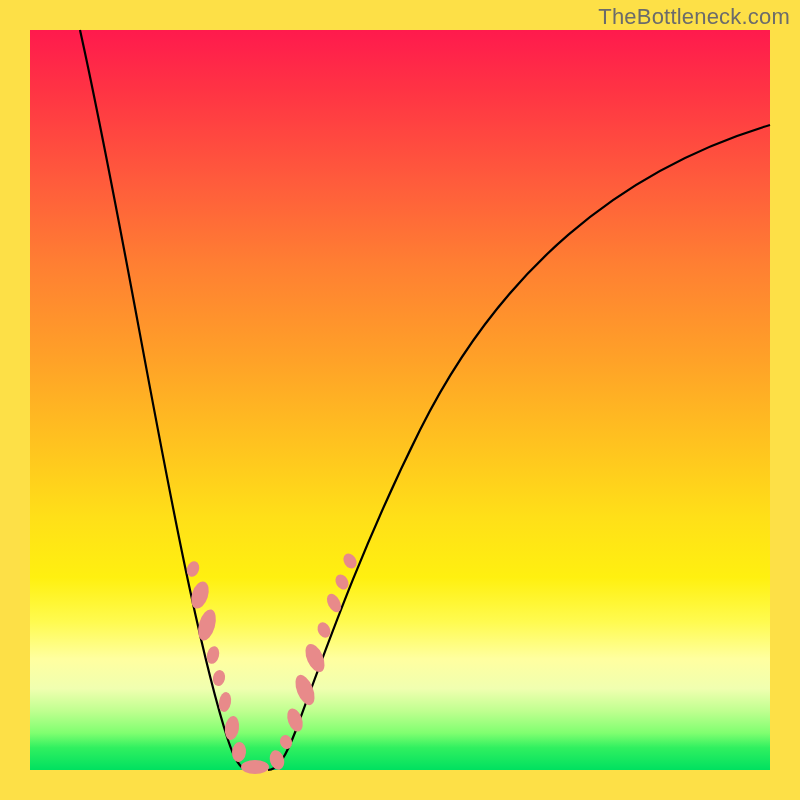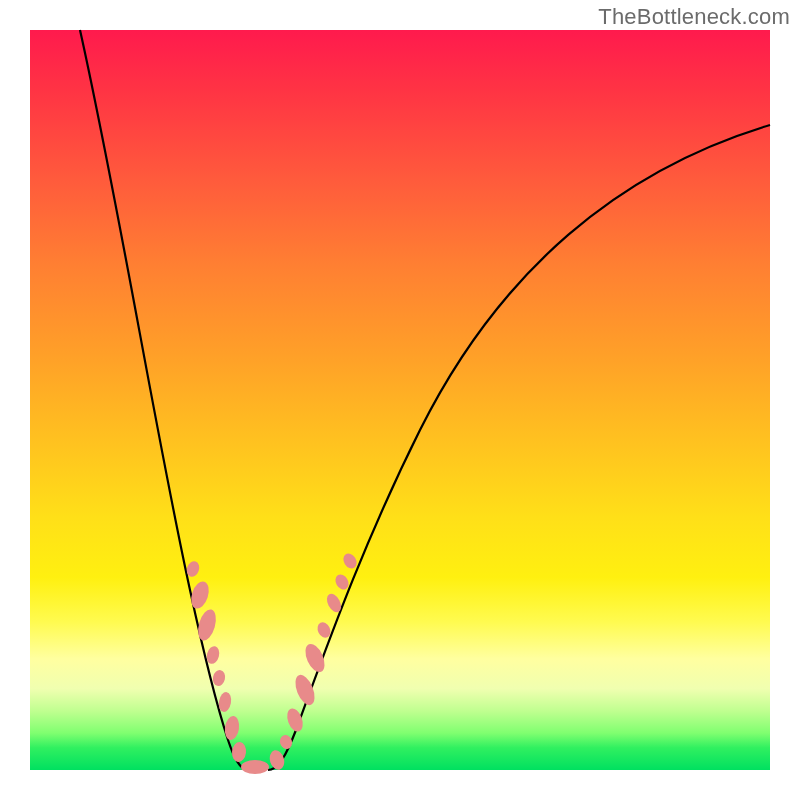--- a/index.html
+++ b/index.html
@@ -8,21 +8,21 @@
     width: 800px;
     height: 800px;
     overflow: hidden;
     background: #000;
     font-family: Arial, Helvetica, sans-serif;
   }
   .frame {
     position: relative;
     width: 800px;
     height: 800px;
-    background: #ffffff;
+    background: #fde047;
   }
   .plot-area {
     position: absolute;
     left: 30px;
     top: 30px;
     width: 740px;
     height: 740px;
     background: linear-gradient(
       to bottom,
       #ff1a4d 0%,

